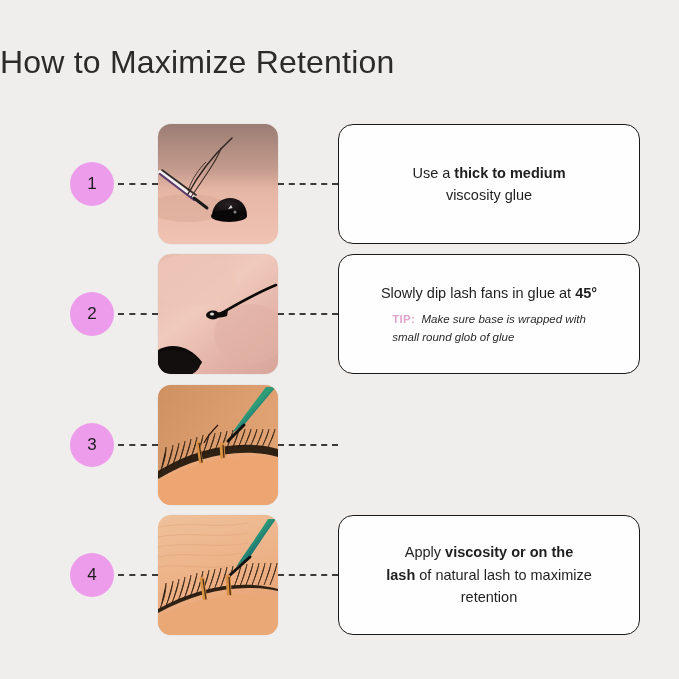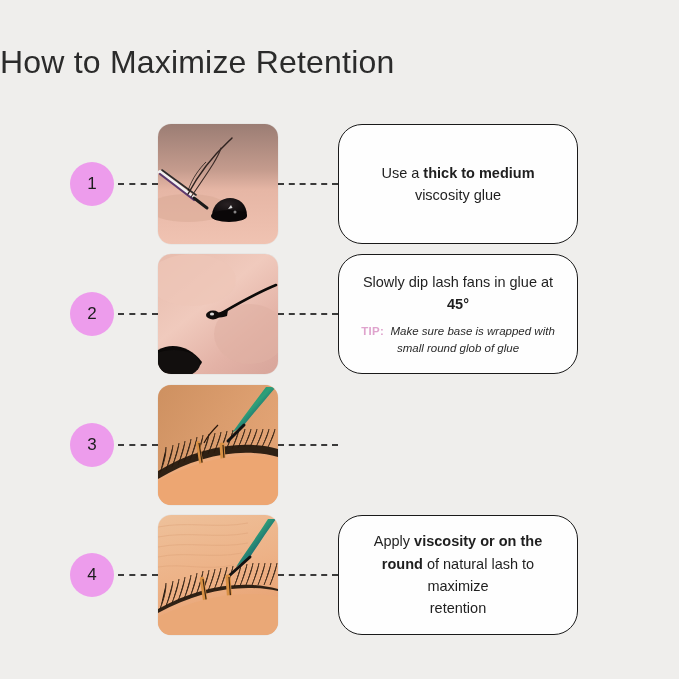--- a/index.html
+++ b/index.html
@@ -85,42 +85,42 @@
     overflow: hidden;
     box-shadow: 0 0 0 0.5px rgba(0,0,0,0.06);
   }
   .thumb svg { display: block; width: 120px; height: 120px; }
 
   
   .card {
     position: absolute;
     left: 338px;
     top: 0;
-    width: 240px;
+    width: 302px;
     height: 120px;
     background: #fefefe;
     border: 1.3px solid #1a1a1a;
-    border-radius: 24px;
+    border-radius: 15px;
     box-sizing: border-box;
     display: flex;
     flex-direction: column;
     align-items: center;
     justify-content: center;
     padding: 6px 14px;
   }
   .card .line {
     text-align: center;
     font-size: 14.5px;
     color: #1f1f1f;
     line-height: 1.55;
   }
   .card .line b { font-weight: bold; }
   .card .tipblock {
     margin-top: 7px;
-    text-align: center;
+    text-align: left;
     font-size: 11.5px;
     font-style: italic;
     color: #2a2a2a;
     line-height: 1.5;
   }
   .tip-label {
     color: #dfa3cd;
     font-style: normal;
     font-weight: bold;
     letter-spacing: 0.3px;
@@ -347,18 +347,18 @@
         <path d="M70 62 L74 116" stroke="#d89043" stroke-width="5" stroke-linecap="round"></path>
         <path d="M71 62 L75 116" stroke="#3b2412" stroke-width="1.2"></path>
         <path d="M0 102 C40 82, 84 74, 120 82 L120 120 L0 120 Z" fill="#eaa877"></path>
       </svg>
     </div>
 
     <div class="dash dash-right"></div>
 
     <div class="card">
       <div class="line">
-        Apply <b>viscosity or on the</b><br><b>round</b> of natural lash to maximize<br>retention
+        Apply <b>viscosity or on the</b><br><b>lash</b> of natural lash to maximize<br>retention
       </div>
     </div>
   </div>
 
 </div>
 
 </body></html>

